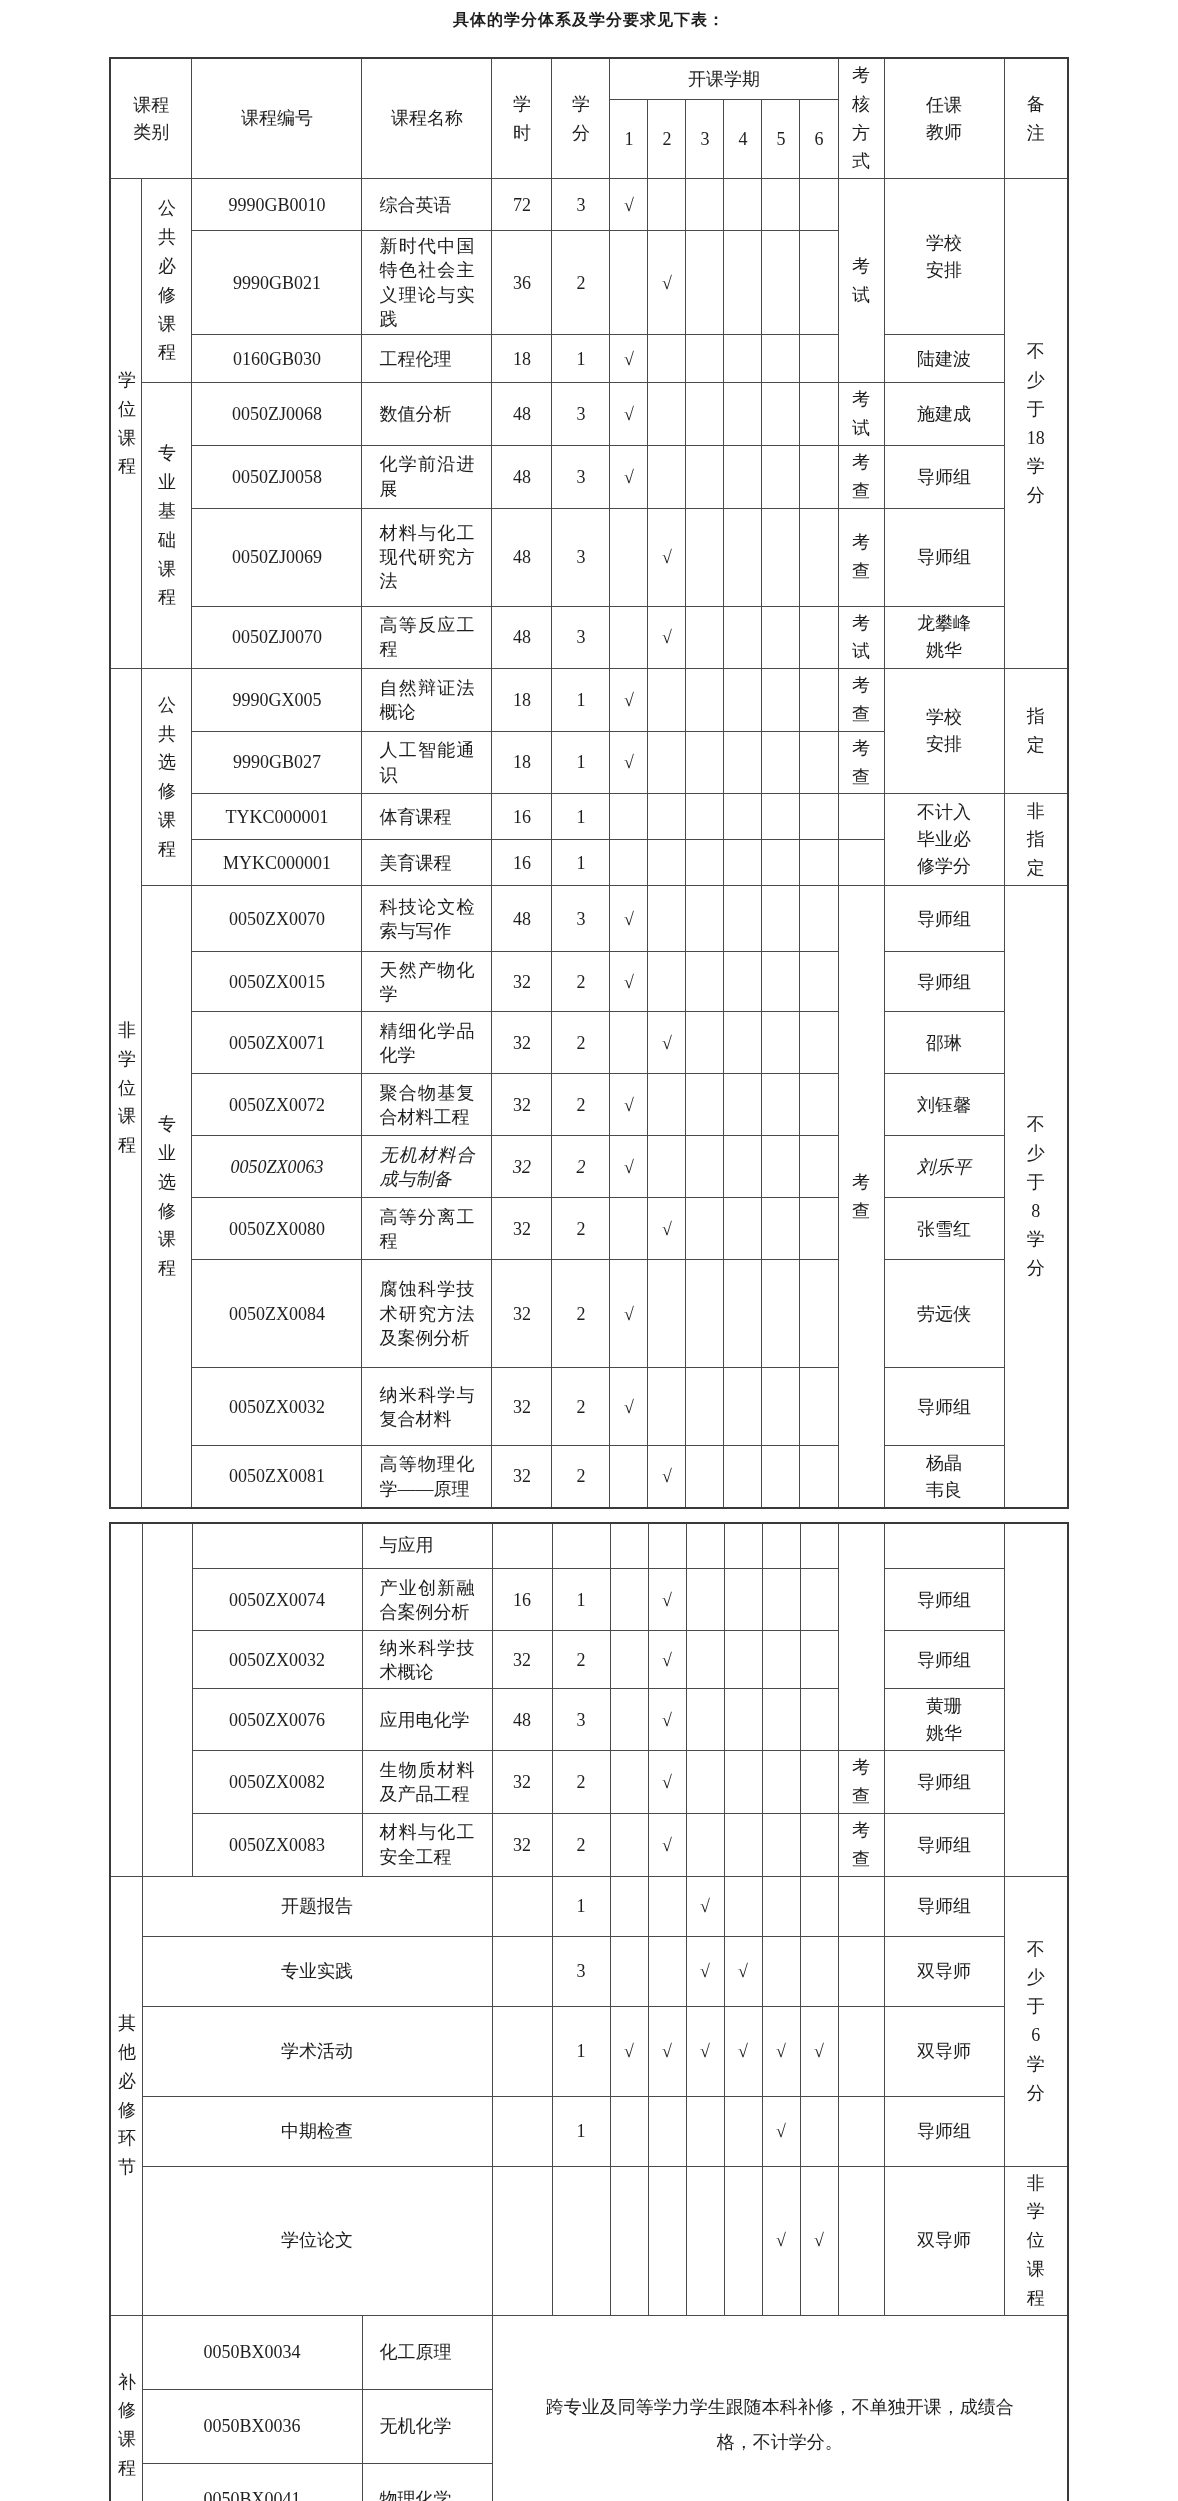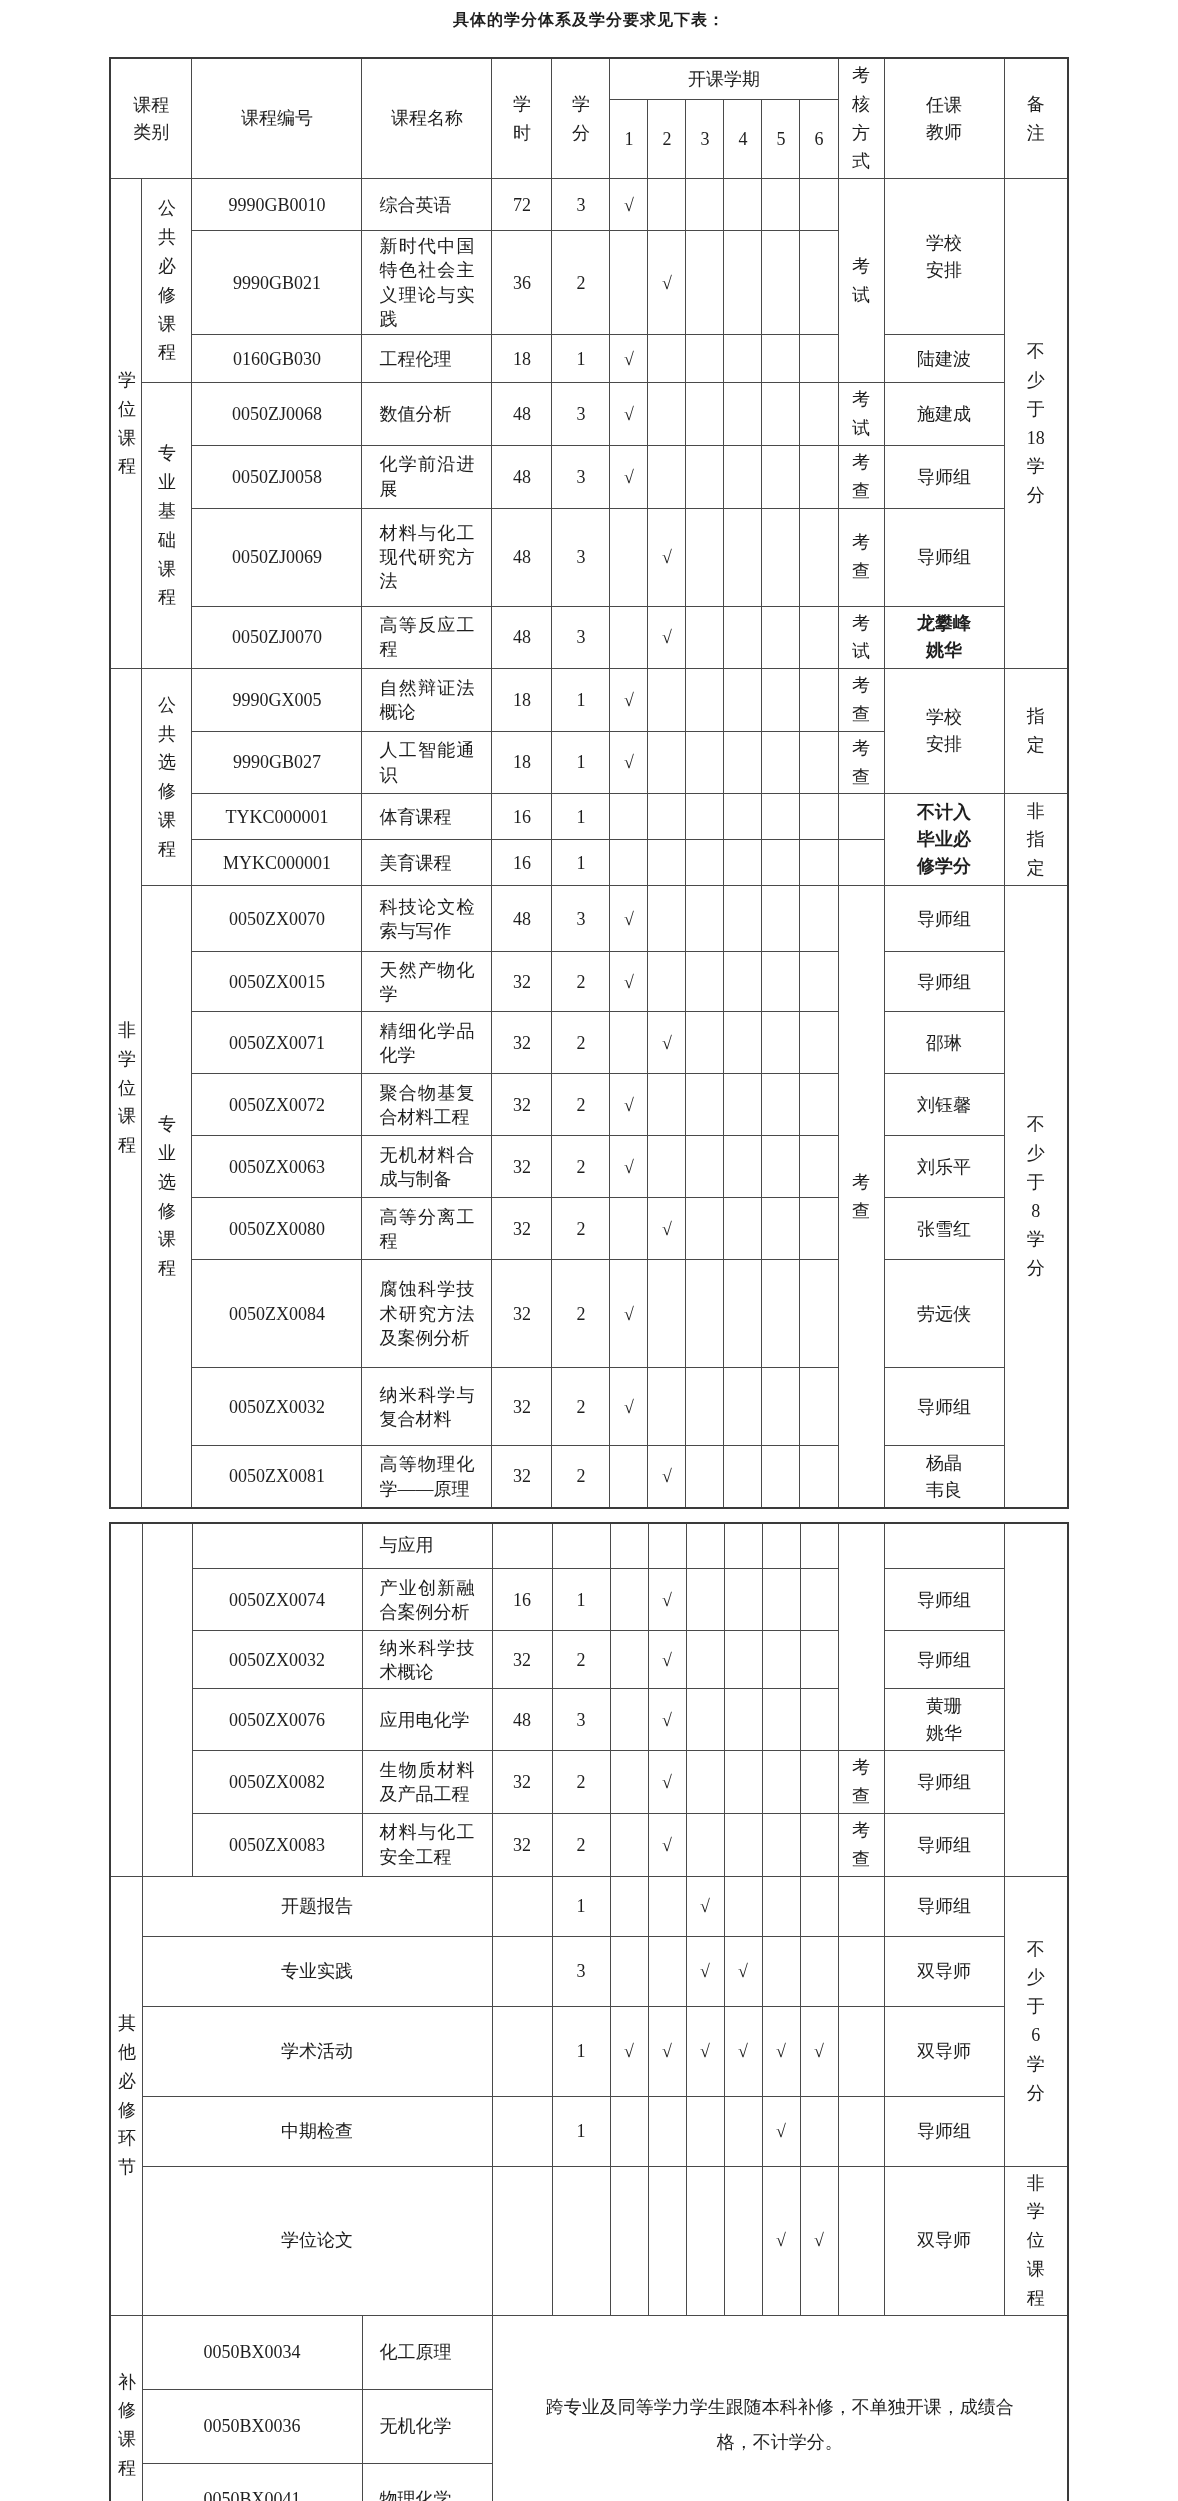--- a/index.html
+++ b/index.html
@@ -27,21 +27,21 @@
     box-sizing:border-box;overflow:hidden;
   }
   .sheet td.name{
     padding:3px 17px;
     text-align:justify;
     text-justify:inter-character;
   }
   .sheet td.note{font-size:18px;}
   .w1{width:26px;margin:0 auto;word-break:break-all;line-height:1.6;text-align:center;}
   .w2{width:40px;margin:0 auto;word-break:break-all;line-height:1.5;text-align:center;}
-  .w3{width:58px;margin:0 auto;word-break:break-all;line-height:1.5;text-align:center;font-weight:bold;}
+  .w3{width:58px;margin:0 auto;word-break:break-all;line-height:1.5;text-align:center;}
   .notew{width:470px;margin:0 auto;text-align:center;line-height:1.95;word-break:break-all;}
 </style>
 </head>
 <body>
 
 <div class="page">
 
   <div class="page-title">具体的学分体系及学分要求见下表：</div>
 
   <table class="sheet">
@@ -343,21 +343,21 @@
           <td>32</td>
           <td>2</td>
           <td>√</td>
           <td></td>
           <td></td>
           <td></td>
           <td></td>
           <td></td>
           <td>刘钰馨</td>
         </tr>
-        <tr style="height: 62px;">
+        <tr style="height: 62px; font-style: italic;">
           <td>0050ZX0063</td>
           <td class="name">无机材料合成与制备</td>
           <td>32</td>
           <td>2</td>
           <td>√</td>
           <td></td>
           <td></td>
           <td></td>
           <td></td>
           <td></td>

